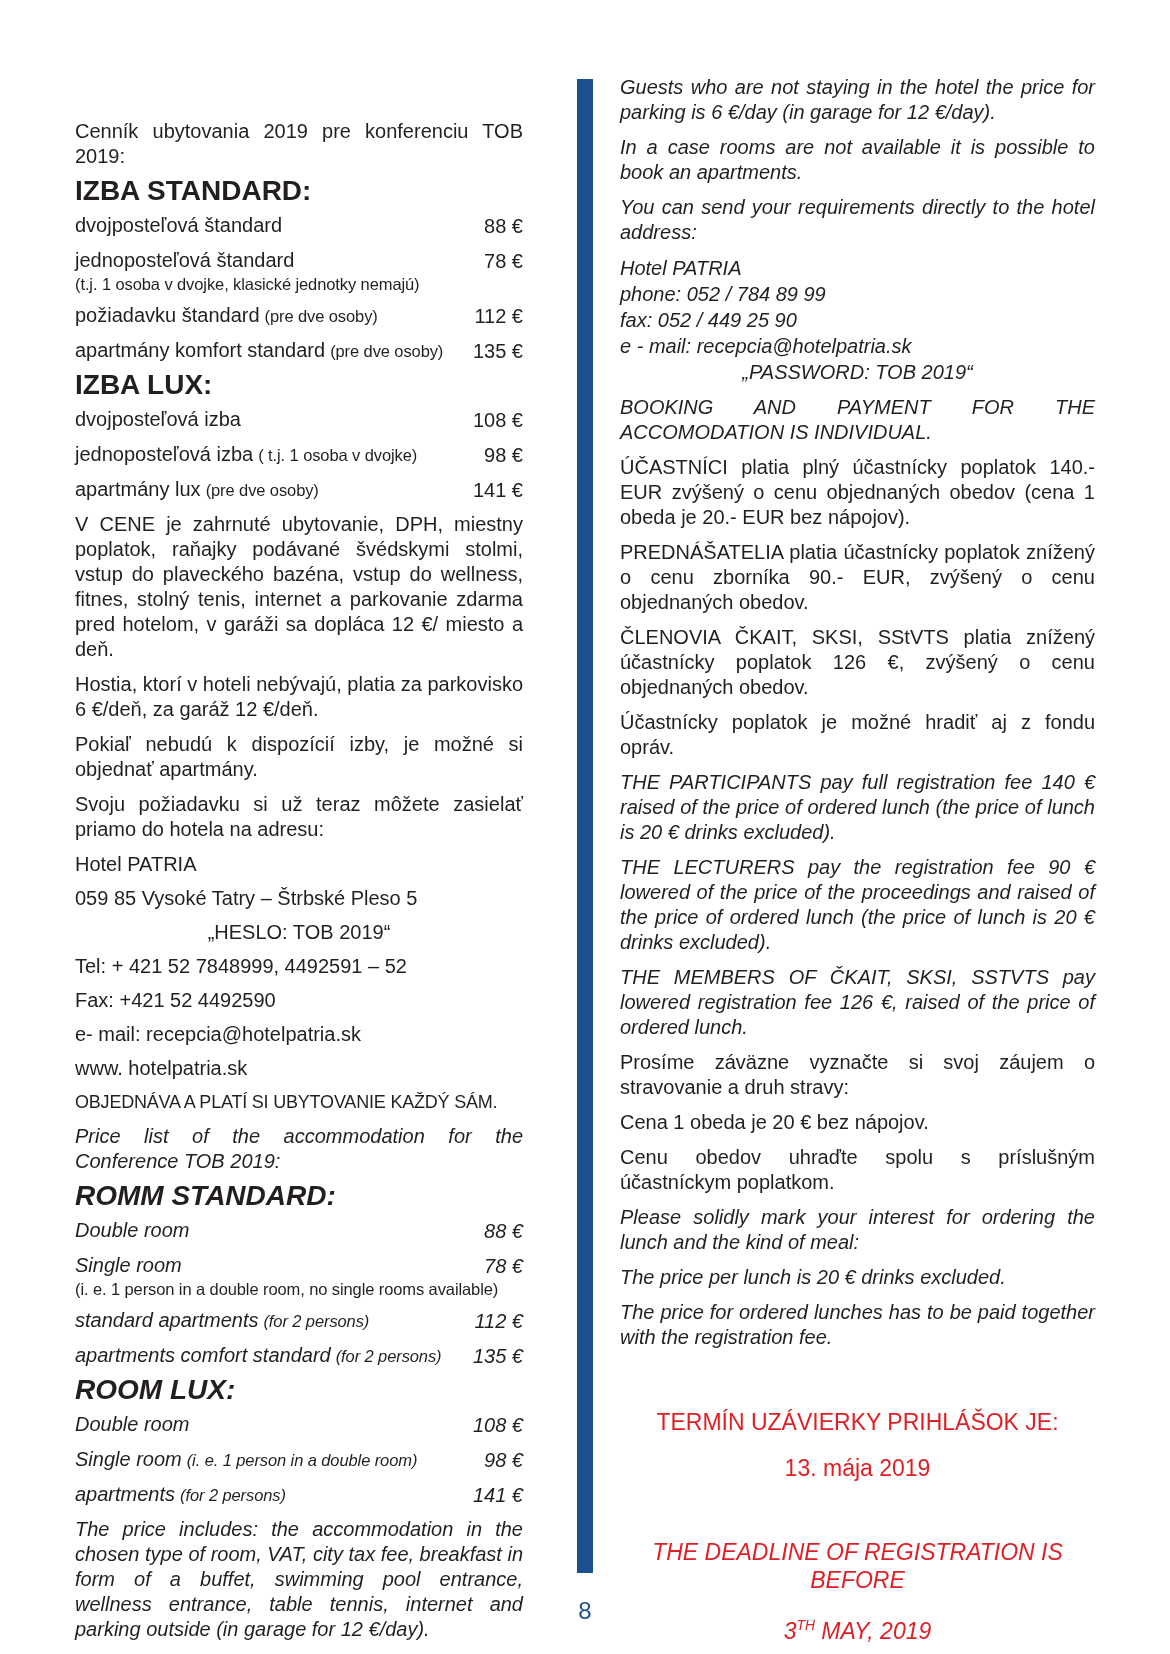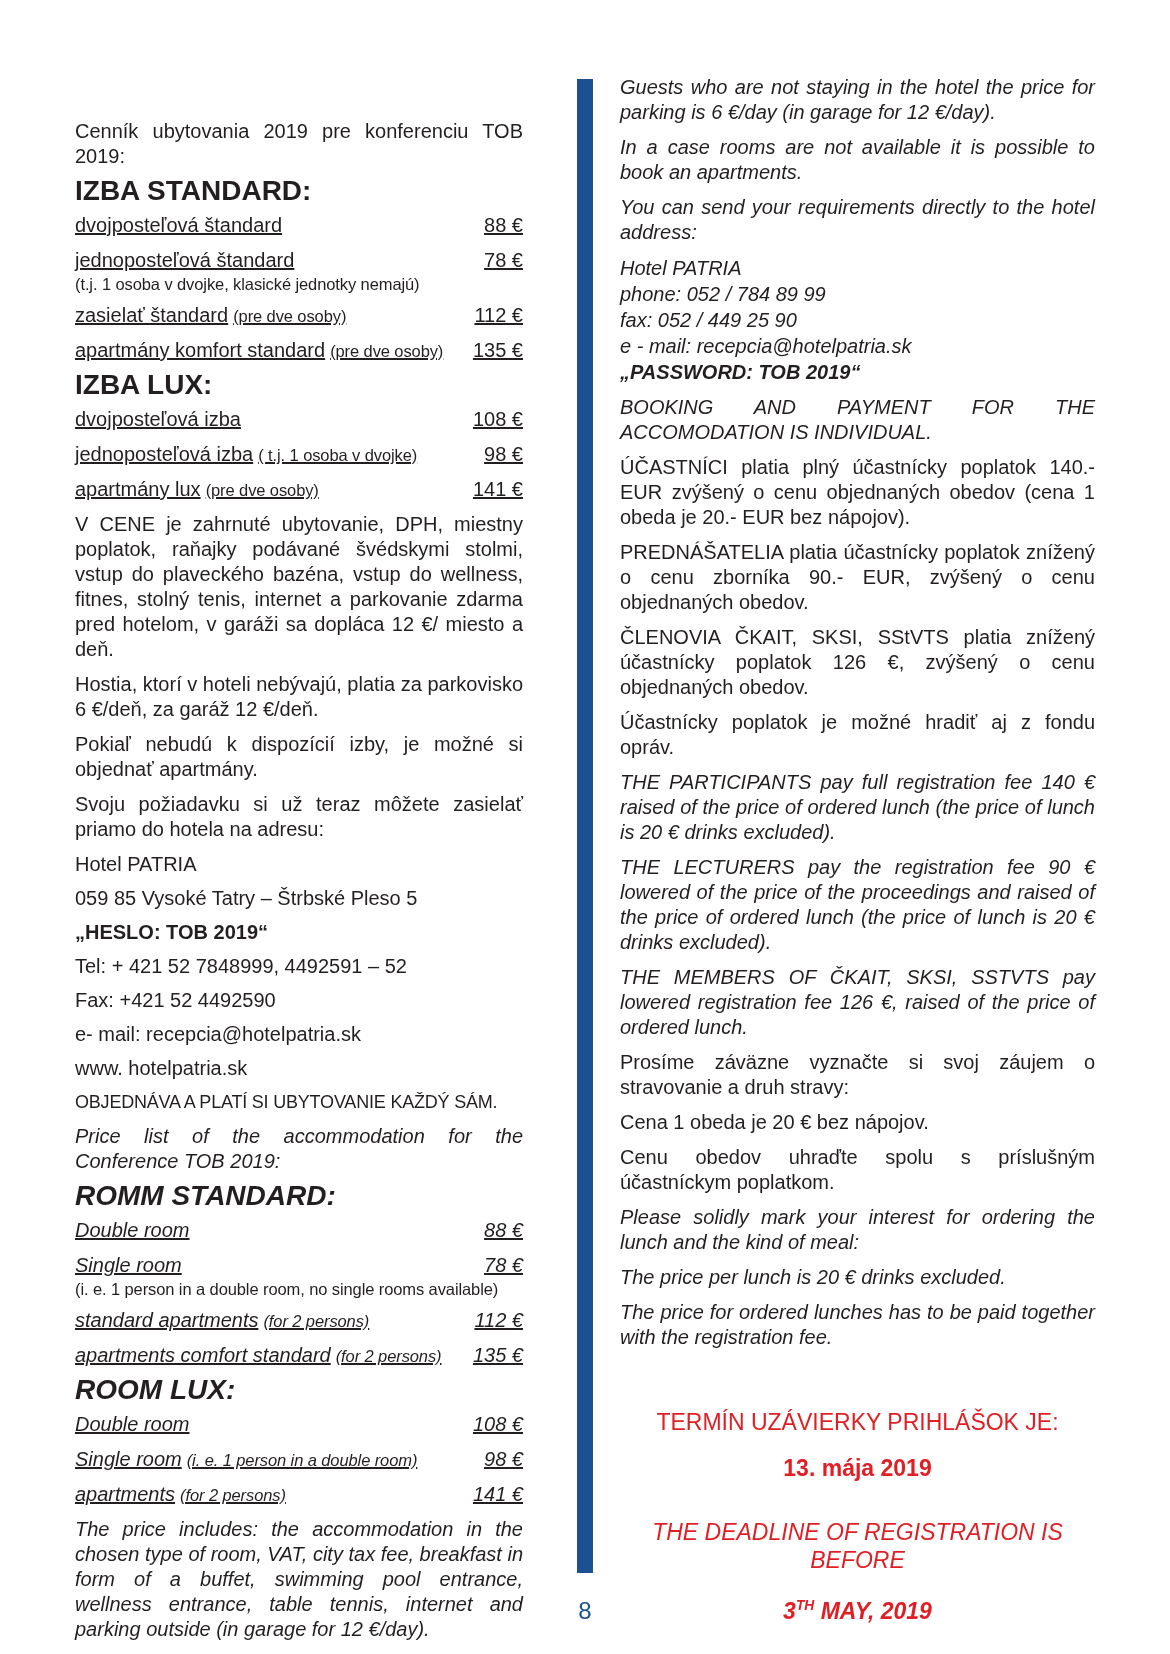--- a/index.html
+++ b/index.html
@@ -11,39 +11,39 @@
   }
   .columns { display:flex; align-items:flex-start; padding:75px 75px 0 75px; }
   .col-left  { width:448px; flex-shrink:0;margin-top:44px; }
   .divider   { width:16px; height:1494px; margin:4px 27px 0 54px; background:#1b5191; flex-shrink:0; }
   .col-right { width:475px; flex-shrink:0; }
 
   .para { font-size:20px; line-height:25px; text-align:justify; margin-bottom:10px; }
   .line { font-size:20px; line-height:24px; margin-bottom:10px; }
   .heading { font-size:28px; line-height:24px; font-weight:bold; margin:2px 0 10px; }
   .it { font-style:italic; }
-  .bold { font-weight:bold; }
+  .bold { font-weight:normal;text-align:center; }
 
-  .row { display:flex; justify-content:space-between; align-items:flex-start;
-         font-size:20px; line-height:24px; margin-bottom:10px;text-decoration:underline; }
+  .row { display:flex; justify-content:space-between; align-items:center;
+         font-size:20px; line-height:24px; margin-bottom:10px; }
   .rlabel { white-space:nowrap; }
   .note { font-size:16.5px; margin-left:5px; letter-spacing:-0.1px; }
   .rprice { margin-left:8px; }
   .subnote { font-size:16.5px; line-height:18px; margin:-8px 0 10px; white-space:nowrap;
              letter-spacing:-0.1px; font-style:normal; }
 
   .tight { margin-bottom:10px; }
   .tight .tline { font-size:20px; line-height:26px; margin:0; }
 
   .caps-line { font-size:18px; letter-spacing:-0.2px; white-space:nowrap; }
 
   .red { color:#e01f25; }
   .deadline { margin-top:58px; text-align:center; }
   .deadline p { font-size:23px; line-height:28px; margin-bottom:18px; }
-  .deadline .gap-before { margin-top:36px; }
+  .deadline .gap-before { margin-top:56px; }
   sup { font-size:60%; }
 
   .page-number { position:absolute; top:1597px; left:0; right:0; text-align:center;
                  color:#1b5191; font-size:24px; }
 </style>
 </head>
 <body>
 
 <div class="columns">
 
@@ -55,21 +55,21 @@
     <div class="row">
       <span class="rlabel"><span>dvojposteľová štandard</span><span class="note"></span></span>
       <span class="rprice">88 €</span>
     </div>
     <div class="row">
       <span class="rlabel"><span>jednoposteľová štandard</span><span class="note"></span></span>
       <span class="rprice">78 €</span>
     </div>
     <div class="subnote">(t.j. 1 osoba v dvojke, klasické jednotky nemajú)</div>
     <div class="row">
-      <span class="rlabel"><span>zasielať štandard</span><span class="note">(pre dve osoby)</span></span>
+      <span class="rlabel"><span>požiadavku štandard</span><span class="note">(pre dve osoby)</span></span>
       <span class="rprice">112 €</span>
     </div>
     <div class="row">
       <span class="rlabel"><span>apartmány komfort standard</span><span class="note">(pre dve osoby)</span></span>
       <span class="rprice">135 €</span>
     </div>
 
     <p class="heading">IZBA LUX:</p>
 
     <div class="row">

